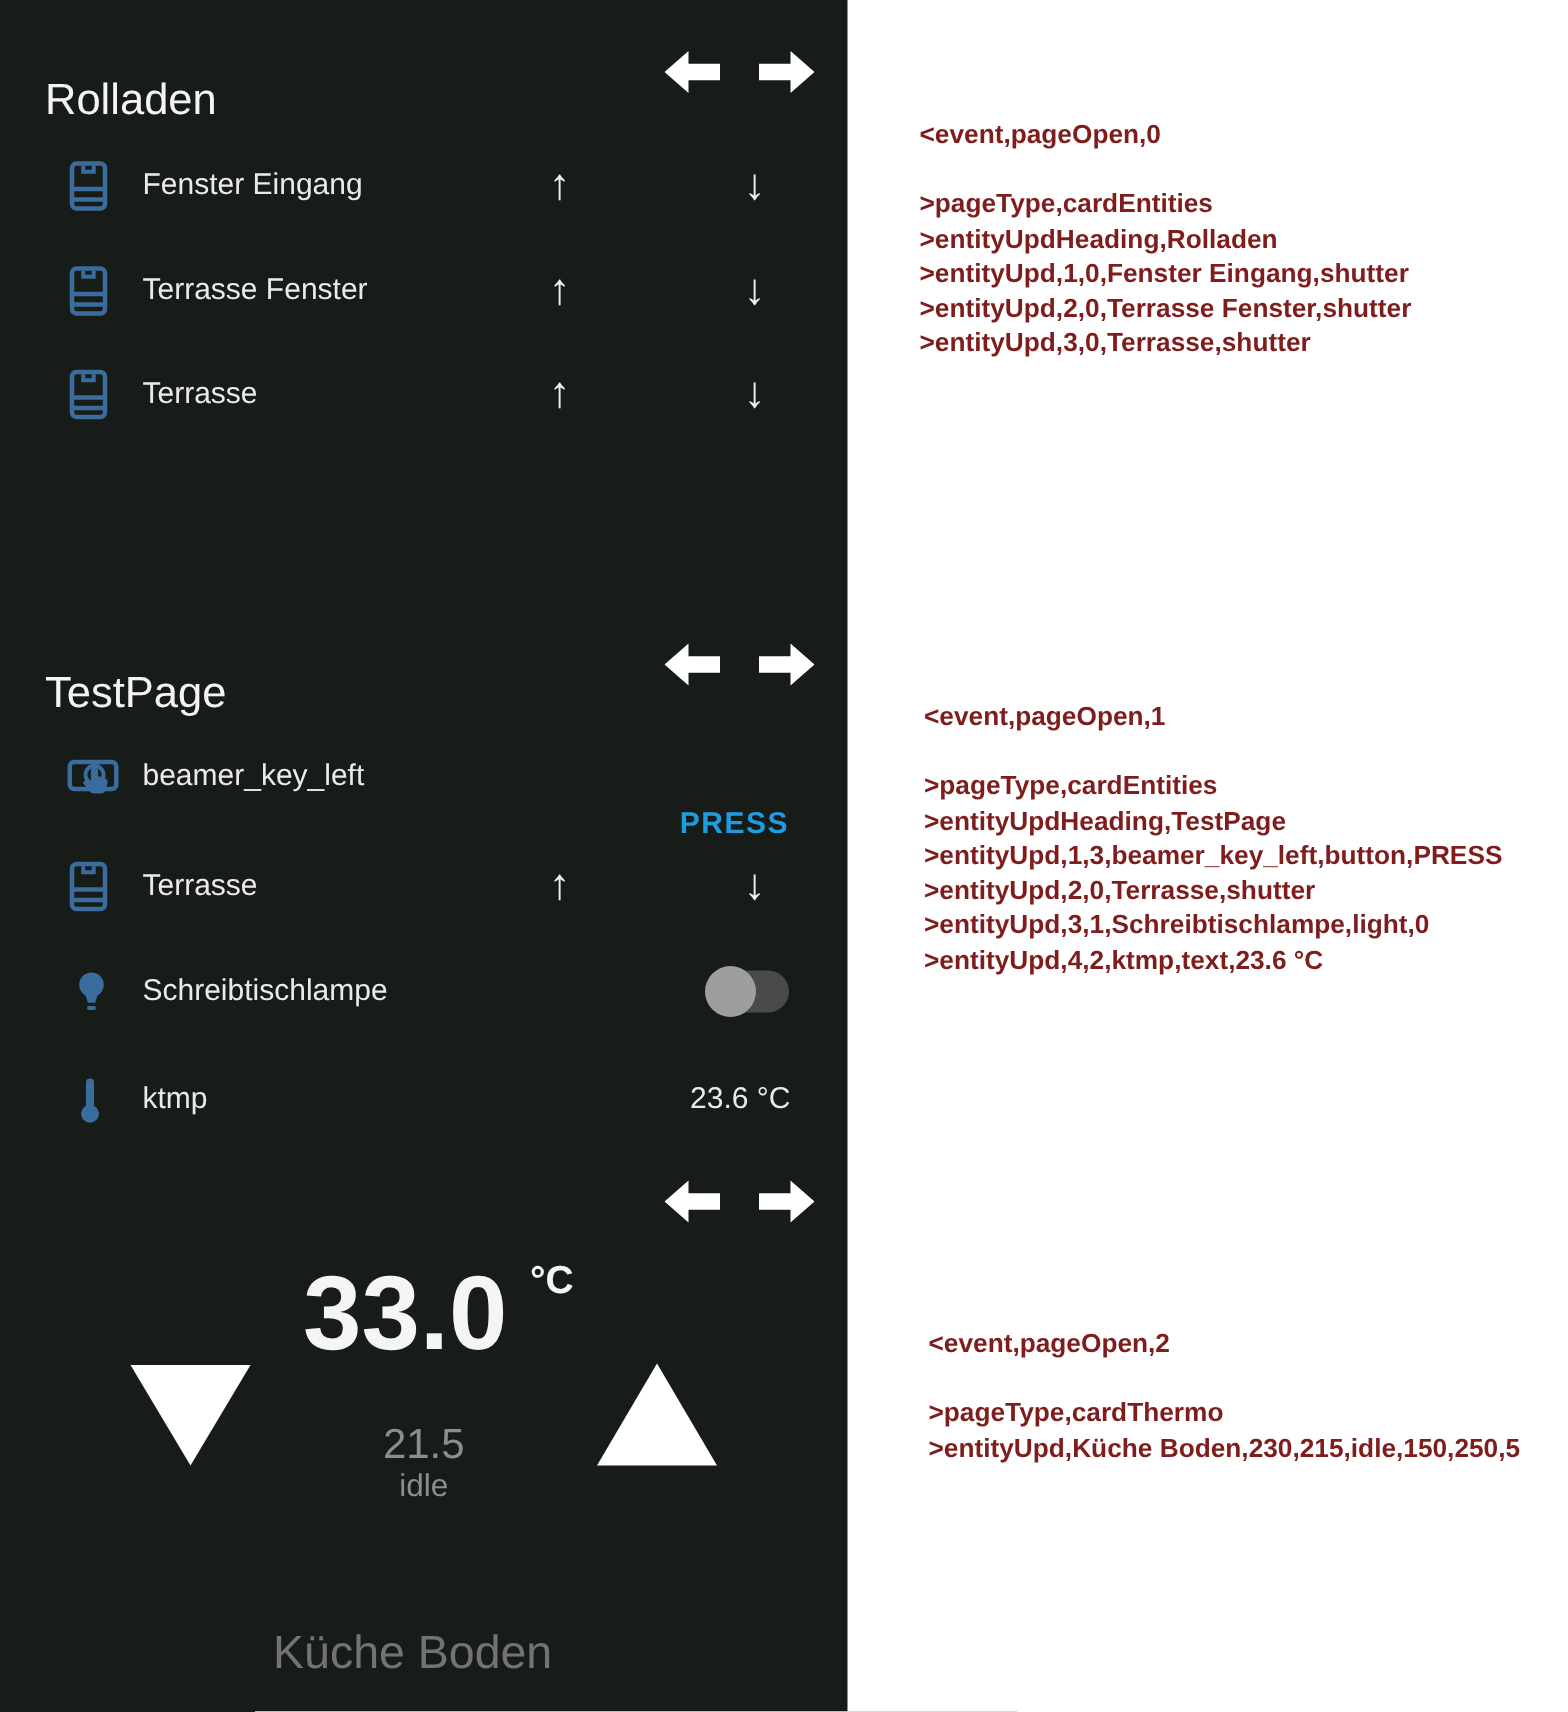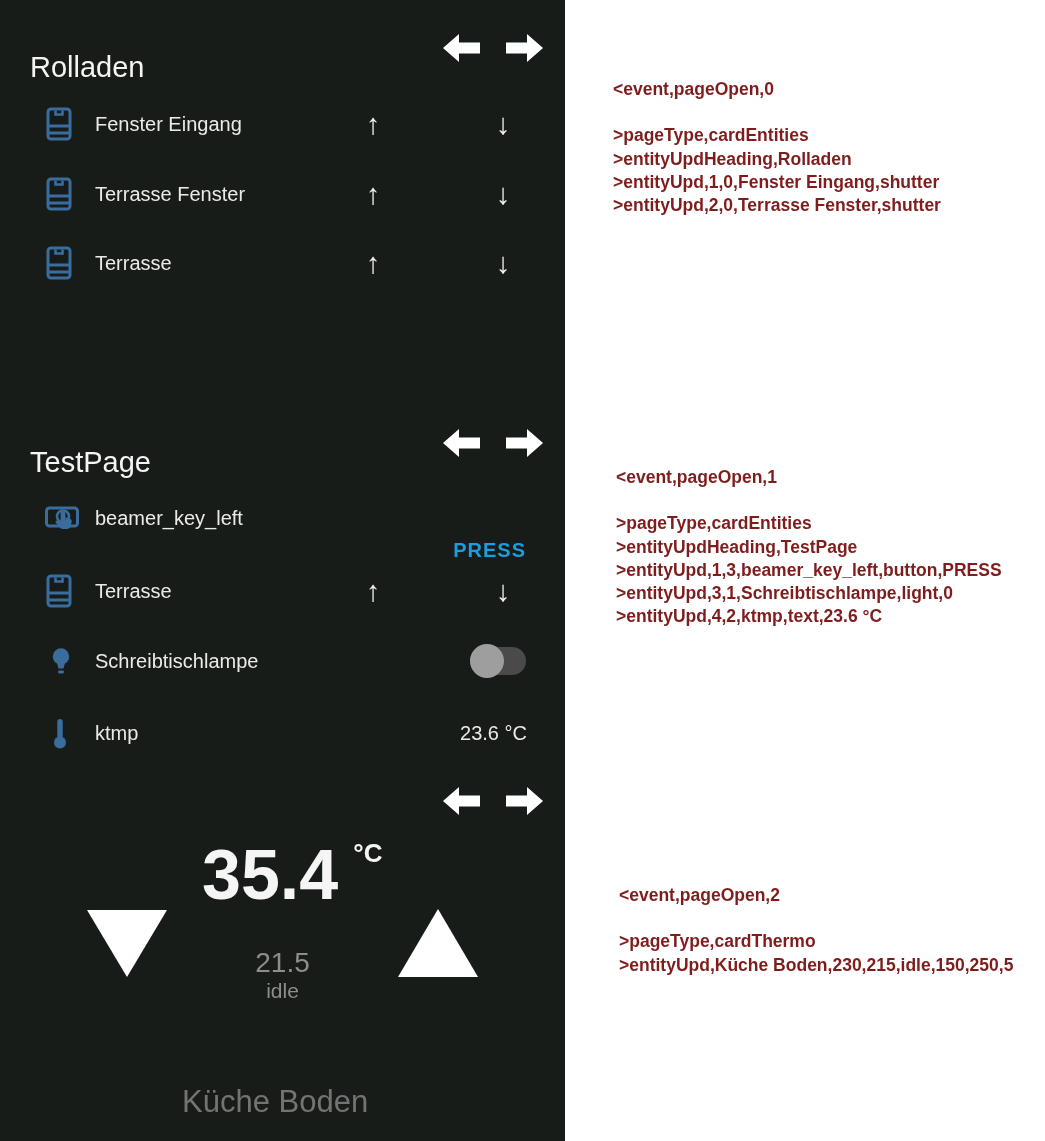--- a/index.html
+++ b/index.html
@@ -179,45 +179,47 @@
       <div class="nav-arrows" style="top:786px">
         <svg width="38" height="30" viewBox="0 0 38 30">
           <polygon points="0,15 16,1 16,9.5 37,9.5 37,20.5 16,20.5 16,29" fill="#ffffff"></polygon>
         </svg>
         <svg width="38" height="30" viewBox="0 0 38 30">
           <polygon points="38,15 22,1 22,9.5 1,9.5 1,20.5 22,20.5 22,29" fill="#ffffff"></polygon>
         </svg>
       </div>
 
       <div class="temp-wrap">
-        <span class="temp-val">35.4</span><span class="temp-unit">°C</span>
+        <span class="temp-val">33.0</span><span class="temp-unit">°C</span>
       </div>
 
       <div class="tri tri-down"></div>
       <div class="tri tri-up"></div>
 
       <div class="temp-target">21.5</div>
       <div class="temp-state">idle</div>
       <div class="thermo-name">Küche Boden</div>
     </section>
   </div>
 
   <div class="proto" style="left:613px;top:78px">
     <div class="evt">&lt;event,pageOpen,0</div>
     <div>&gt;pageType,cardEntities</div>
     <div>&gt;entityUpdHeading,Rolladen</div>
     <div>&gt;entityUpd,1,0,Fenster Eingang,shutter</div>
     <div>&gt;entityUpd,2,0,Terrasse Fenster,shutter</div>
+    <div>&gt;entityUpd,3,0,Terrasse,shutter</div>
   </div>
 
   <div class="proto" style="left:616px;top:466px">
     <div class="evt">&lt;event,pageOpen,1</div>
     <div>&gt;pageType,cardEntities</div>
     <div>&gt;entityUpdHeading,TestPage</div>
     <div>&gt;entityUpd,1,3,beamer_key_left,button,PRESS</div>
+    <div>&gt;entityUpd,2,0,Terrasse,shutter</div>
     <div>&gt;entityUpd,3,1,Schreibtischlampe,light,0</div>
     <div>&gt;entityUpd,4,2,ktmp,text,23.6 °C</div>
   </div>
 
   <div class="proto" style="left:619px;top:884px">
     <div class="evt">&lt;event,pageOpen,2</div>
     <div>&gt;pageType,cardThermo</div>
     <div>&gt;entityUpd,Küche Boden,230,215,idle,150,250,5</div>
   </div>
 

